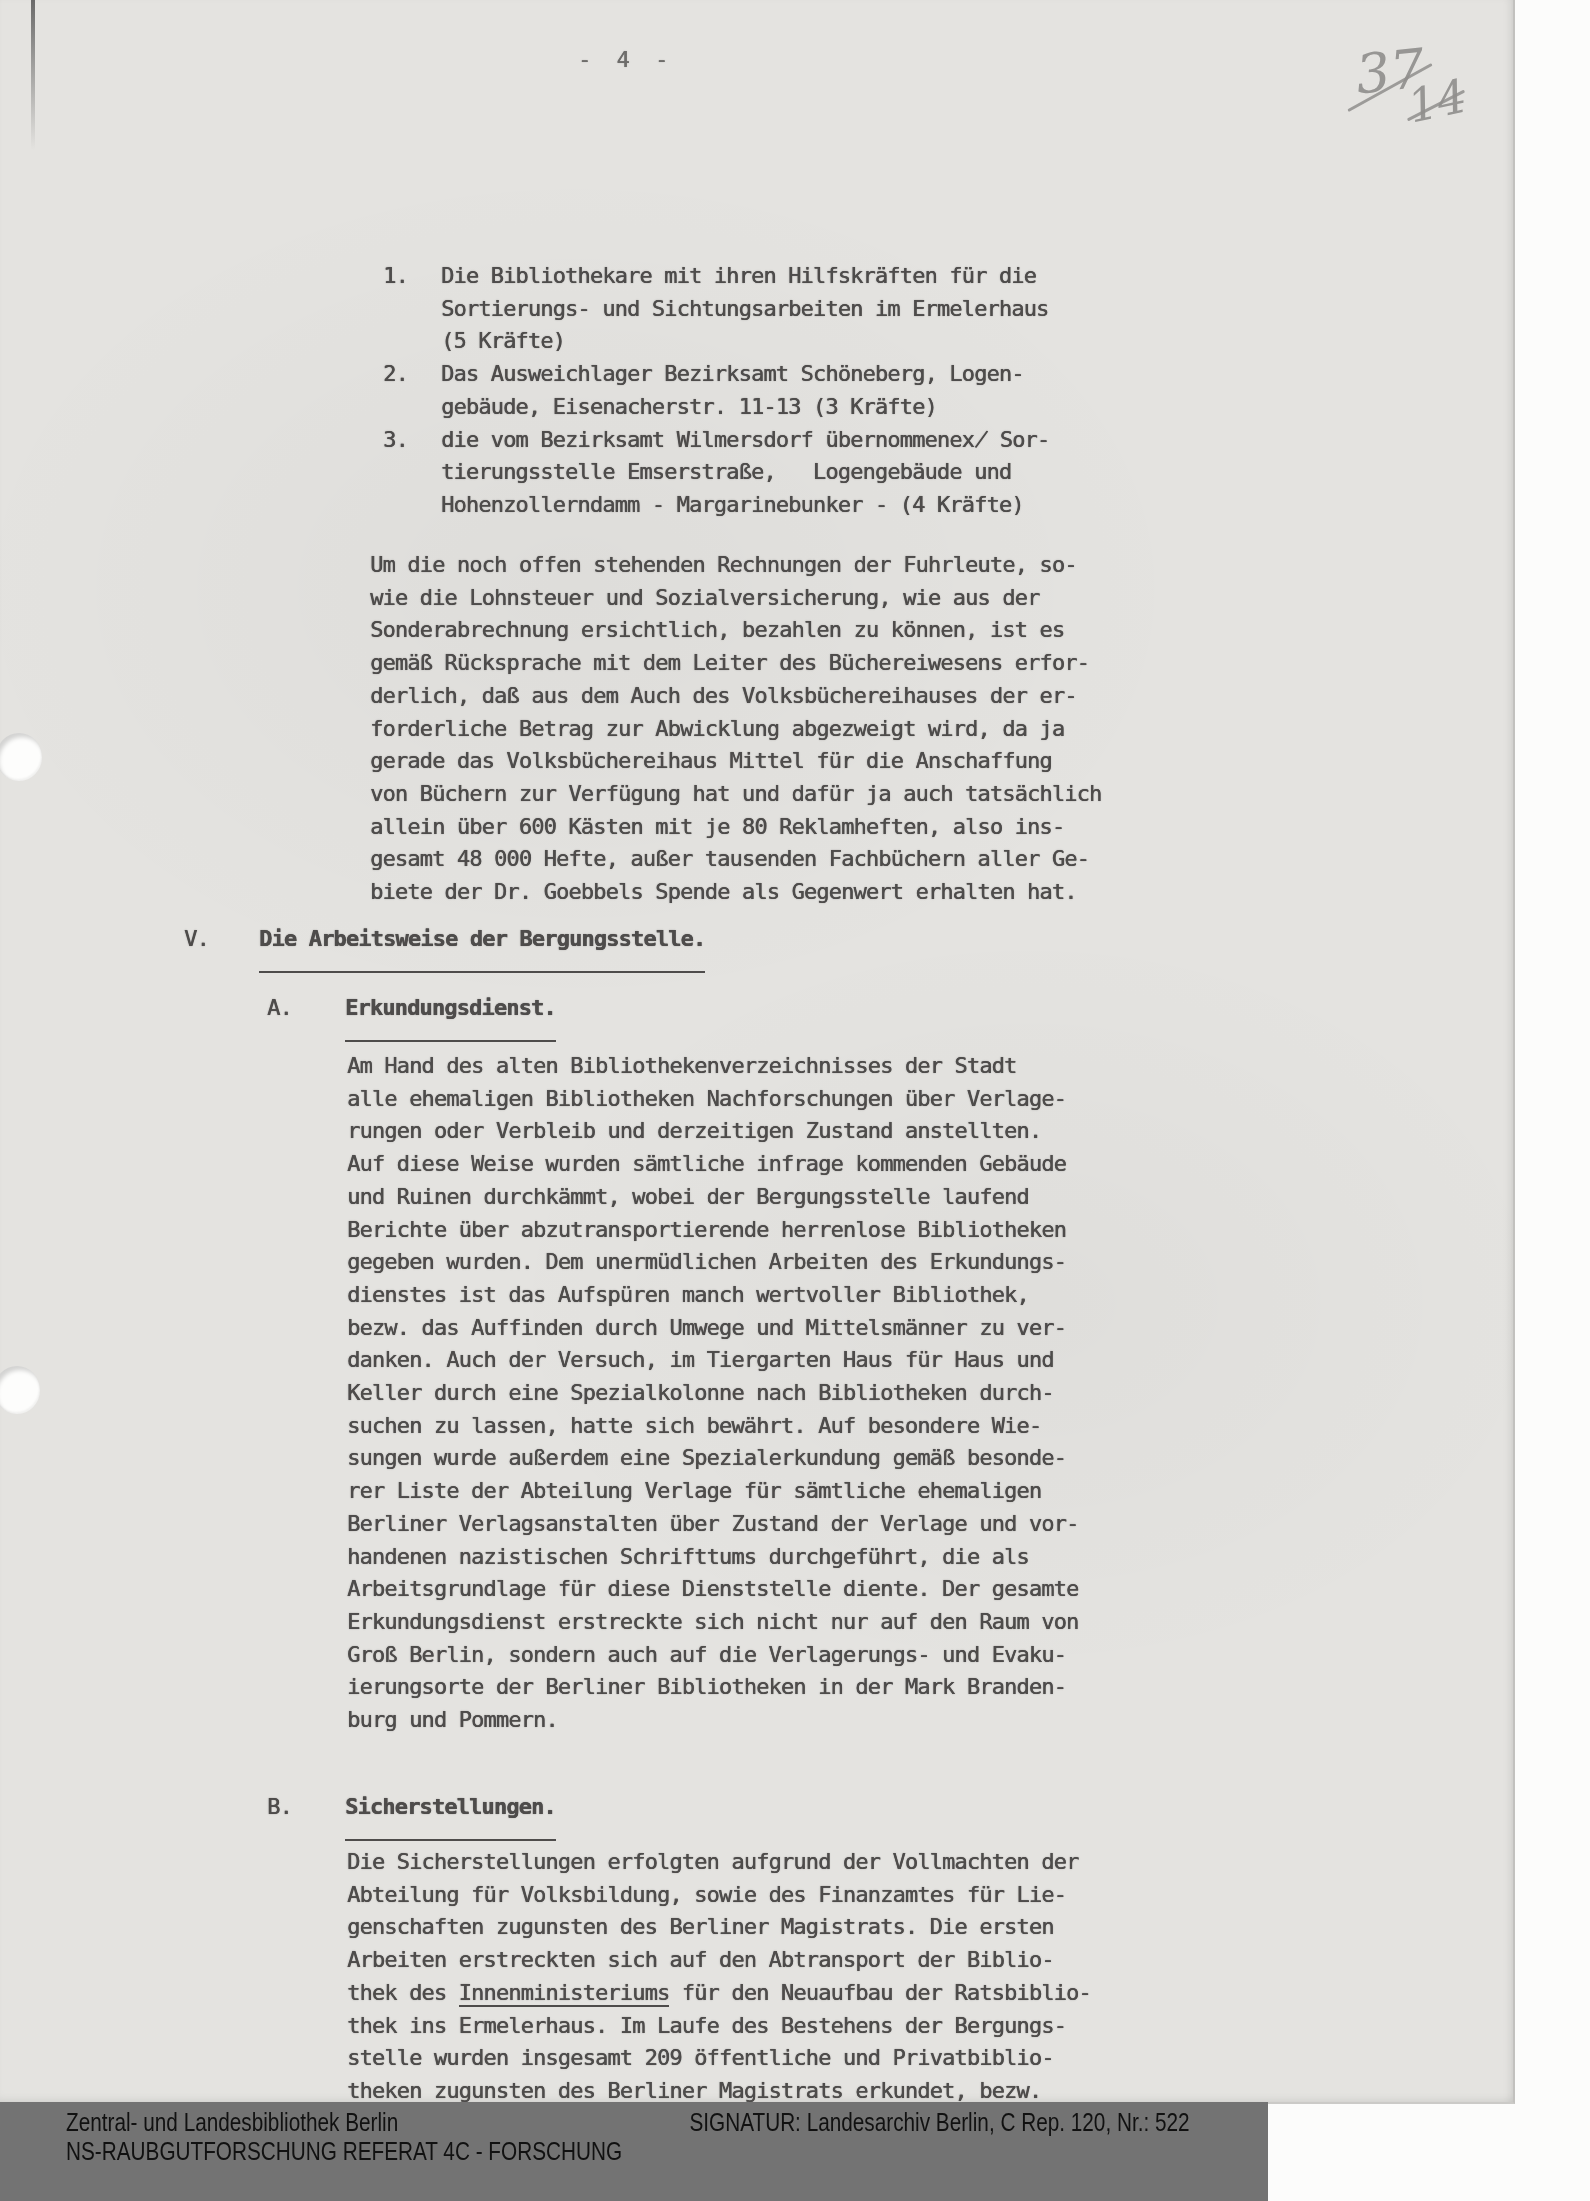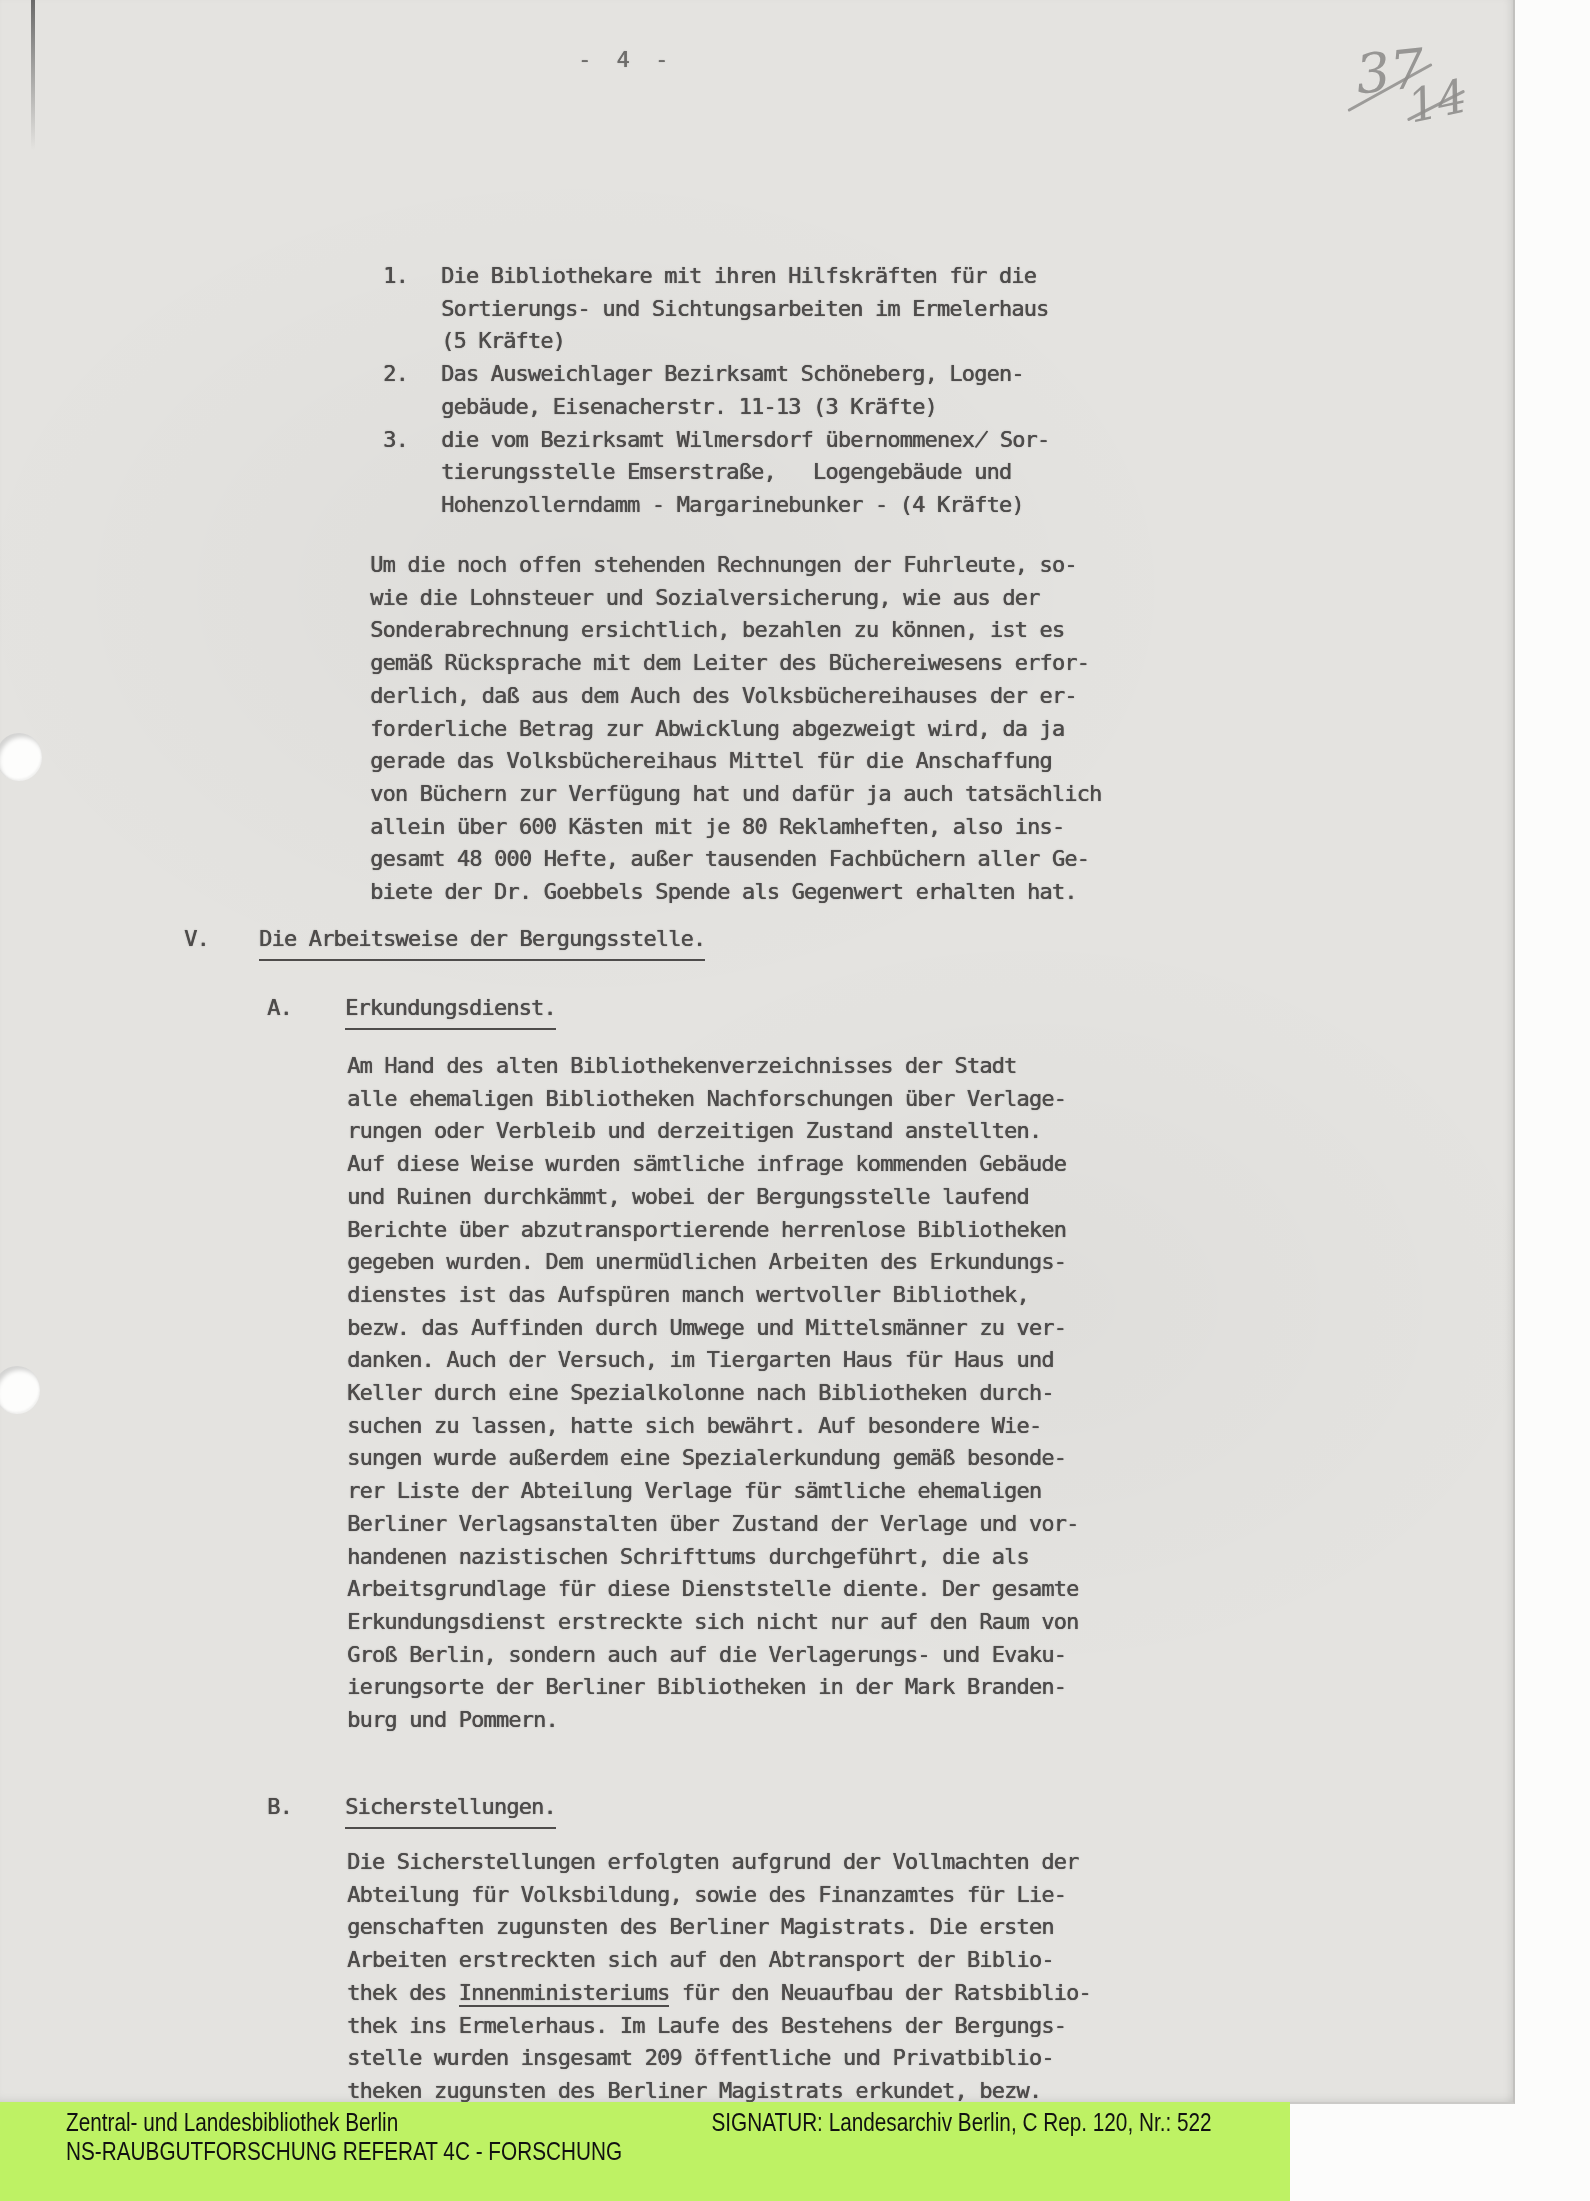--- a/index.html
+++ b/index.html
@@ -34,35 +34,35 @@
   .list-marker{width:58px;flex:0 0 58px;}
   .intro{left:332px;top:549px;margin-left:38px;}
   .marker-v{left:184px;top:923px;}
   .title-v{left:259px;top:923px;}
   .marker-sec{left:267px;}
   .title-sec{left:345px;}
   .h-a{top:992px;}
   .para-a{left:347px;top:1050px;}
   .h-b{top:1791px;}
   .para-b{left:347px;top:1846px;}
-  .underlined{border-bottom:2.5px solid currentColor;padding-bottom:3px;display:inline-block;}
+  .underlined{border-bottom:2.5px solid currentColor;padding-bottom:15px;display:inline-block;font-weight:bold;}
   .word-underline{border-bottom:2px solid currentColor;}
 
   
   .hw{position:absolute;color:#8f8e8c;font-family:"DejaVu Serif",serif;font-style:italic;
       opacity:0.9;}
   .hw-37{left:1356px;top:40px;font-size:54px;transform:rotate(-6deg);}
   .hw-14{left:1408px;top:74px;font-size:46px;transform:rotate(-12deg);}
   .hw-strike{position:absolute;background:#8f8e8c;height:3px;border-radius:2px;opacity:0.85;}
   .s1{left:1342px;top:86px;width:96px;transform:rotate(-29deg);}
   .s2{left:1404px;top:104px;width:64px;transform:rotate(-27deg);}
 
   
-  .footer{position:absolute;left:0;top:2102px;width:1268px;height:99px;background:#bef264;
-          color:#111;font-family:"Liberation Sans",sans-serif;padding-left:22px;}
+  .footer{position:absolute;left:0;top:2102px;width:1268px;height:99px;background:#737373;
+          color:#111;font-family:"Liberation Sans",sans-serif;}
   .footer-left{position:absolute;left:66px;top:6px;font-size:25px;line-height:29px;
                transform:scaleX(0.83);transform-origin:0 0;white-space:nowrap;}
   .footer-right{position:absolute;right:78px;top:6px;font-size:25px;line-height:29px;
                 transform:scaleX(0.83);transform-origin:100% 0;text-align:right;white-space:nowrap;}
 </style>
 </head>
 <body>
 
 <div class="canvas">
 

